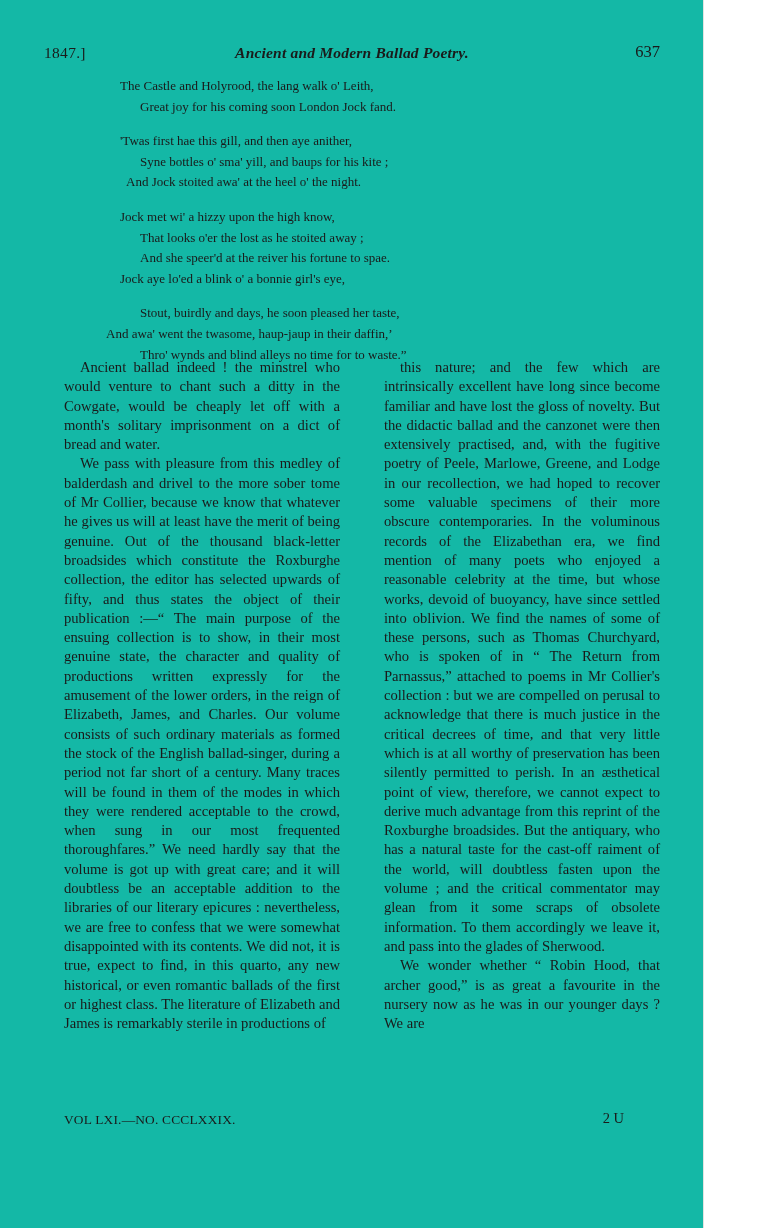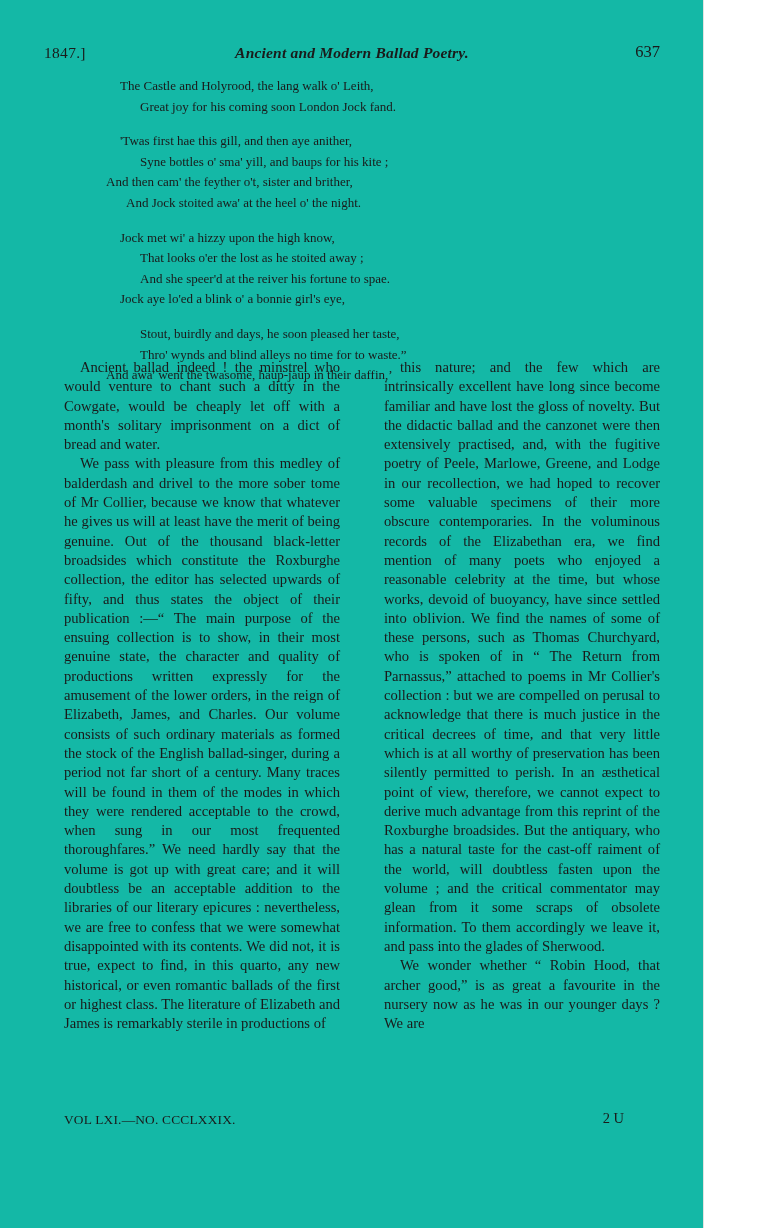--- a/index.html
+++ b/index.html
@@ -140,35 +140,34 @@
   <div class="verse">
 
     <div class="stanza">
       <div class="ln" style="padding-left:0px;">The Castle and Holyrood, the lang walk o' Leith,</div>
       <div class="ln" style="padding-left:20px;">Great joy for his coming soon London Jock fand.</div>
     </div>
 
     <div class="stanza">
       <div class="ln" style="padding-left:0px;">'Twas first hae this gill, and then aye anither,</div>
       <div class="ln" style="padding-left:20px;">Syne bottles o' sma' yill, and baups for his kite ;</div>
-      <div class="ln" style="padding-left:-14px;margin-left:-14px;">And then cam' the feyther o't, sister and brither,</div>
       <div class="ln" style="padding-left:6px;">And Jock stoited awa' at the heel o' the night.</div>
     </div>
 
     <div class="stanza">
       <div class="ln" style="padding-left:0px;">Jock met wi' a hizzy upon the high know,</div>
       <div class="ln" style="padding-left:20px;">That looks o'er the lost as he stoited away ;</div>
       <div class="ln" style="padding-left:20px;">And she speer'd at the reiver his fortune to spae.</div>
       <div class="ln" style="padding-left:0px;">Jock aye lo'ed a blink o' a bonnie girl's eye,</div>
     </div>
 
     <div class="stanza">
       <div class="ln" style="padding-left:20px;">Stout, buirdly and days, he soon pleased her taste,</div>
+      <div class="ln" style="margin-left:-14px;">And awa' went the twasome, haup-jaup in their daffin,’</div>
       <div class="ln" style="padding-left:20px;">Thro' wynds and blind alleys no time for to waste.”</div>
-      <div class="ln" style="margin-left:-14px;">And awa' went the twasome, haup-jaup in their daffin,’</div>
     </div>
 
   </div>
 
   <div class="columns">
     <div class="col">
       <p class="first">Ancient ballad indeed ! the minstrel who would venture to chant such a ditty in the Cowgate, would be cheaply let off with a month's solitary imprisonment on a dict of bread and water.</p>
       <p>We pass with pleasure from this medley of balderdash and drivel to the more sober tome of Mr Collier, because we know that whatever he gives us will at least have the merit of being genuine. Out of the thousand black-letter broadsides which constitute the Roxburghe collection, the editor has selected upwards of fifty, and thus states the object of their publication :—“ The main purpose of the ensuing collection is to show, in their most genuine state, the character and quality of productions written expressly for the amusement of the lower orders, in the reign of Elizabeth, James, and Charles. Our volume consists of such ordinary materials as formed the stock of the English ballad-singer, during a period not far short of a century. Many traces will be found in them of the modes in which they were rendered acceptable to the crowd, when sung in our most frequented thoroughfares.” We need hardly say that the volume is got up with great care; and it will doubtless be an acceptable addition to the libraries of our literary epicures : nevertheless, we are free to confess that we were somewhat disappointed with its contents. We did not, it is true, expect to find, in this quarto, any new historical, or even romantic ballads of the first or highest class. The literature of Elizabeth and James is remarkably sterile in productions of</p>
     </div>
     <div class="col">

